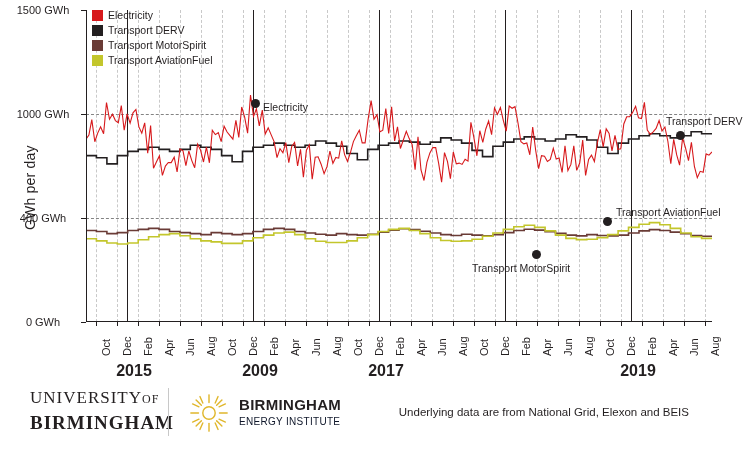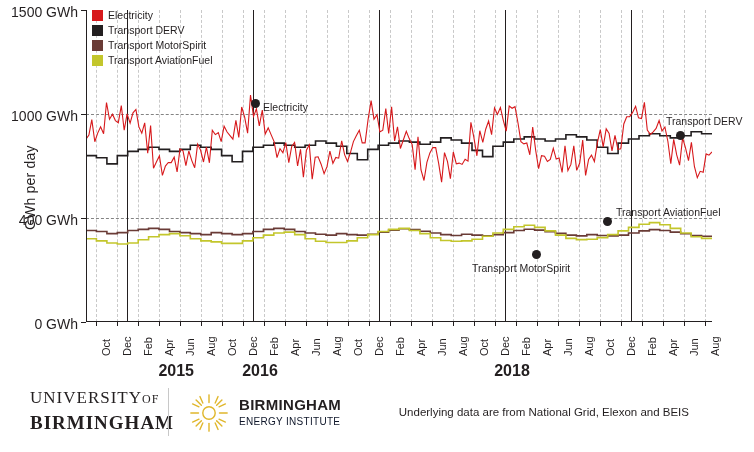--- a/index.html
+++ b/index.html
@@ -10,21 +10,21 @@
   }
   #root{position:relative;width:754px;height:452px;}
 
   
   .plot-area{
     position:absolute;left:86px;top:10px;width:626px;height:312px;
     background:#ffffff;
   }
   .axis-line{position:absolute;background:#231f20;}
   .ytick-text{
-    position:absolute;font-size:14px;color:#231f20;text-align:right;
+    position:absolute;font-size:11px;color:#231f20;text-align:center;
     width:70px;
   }
   .ytick-mark{position:absolute;height:1px;background:#231f20;width:5px;}
   .gridline-h{position:absolute;height:0;border-top:1px dashed #6e6e6e;left:0;right:0;opacity:.85;}
   .gridline-v{position:absolute;width:0;border-left:1px dashed #c9c9c9;top:0;bottom:0;}
   .yearline{position:absolute;width:1px;background:#231f20;top:0;bottom:0;}
 
   .yaxis-title{
     position:absolute;left:-6px;top:150px;
     transform:rotate(-90deg);transform-origin:left top;
@@ -256,23 +256,24 @@
       <div class="xtick-mark" style="left: 642px; top: 322px;"></div>
       <div class="xtick" style="left: 646px; top: 356px;">Feb</div>
       <div class="xtick-mark" style="left: 663px; top: 322px;"></div>
       <div class="xtick" style="left: 667px; top: 356px;">Apr</div>
       <div class="xtick-mark" style="left: 684px; top: 322px;"></div>
       <div class="xtick" style="left: 688px; top: 356px;">Jun</div>
       <div class="xtick-mark" style="left: 705px; top: 322px;"></div>
       <div class="xtick" style="left: 709px; top: 356px;">Aug</div>
     </div>
 
-  <div class="yearlabel" style="left:74px;top:362px;width:120px;text-align:right;">2015</div>
-  <div class="yearlabel" style="left:200px;top:362px;width:120px;">2016</div>
-  <div class="yearlabel" style="left:452px;top:362px;width:120px;">2018</div>
+  <div class="yearlabel" style="left:74px;top:362px;width:120px;">2015</div>
+  <div class="yearlabel" style="left:200px;top:362px;width:120px;">2009</div>
+  <div class="yearlabel" style="left:326px;top:362px;width:120px;">2017</div>
+  <div class="yearlabel" style="left:578px;top:362px;width:120px;">2019</div>
 
   <div class="footer">
 
     <div class="uob">
       <div><span class="l1">UNIVERSITY</span><span class="of">OF</span></div>
       <div class="l2">BIRMINGHAM</div>
     </div>
 
     <div class="divider"></div>
 

